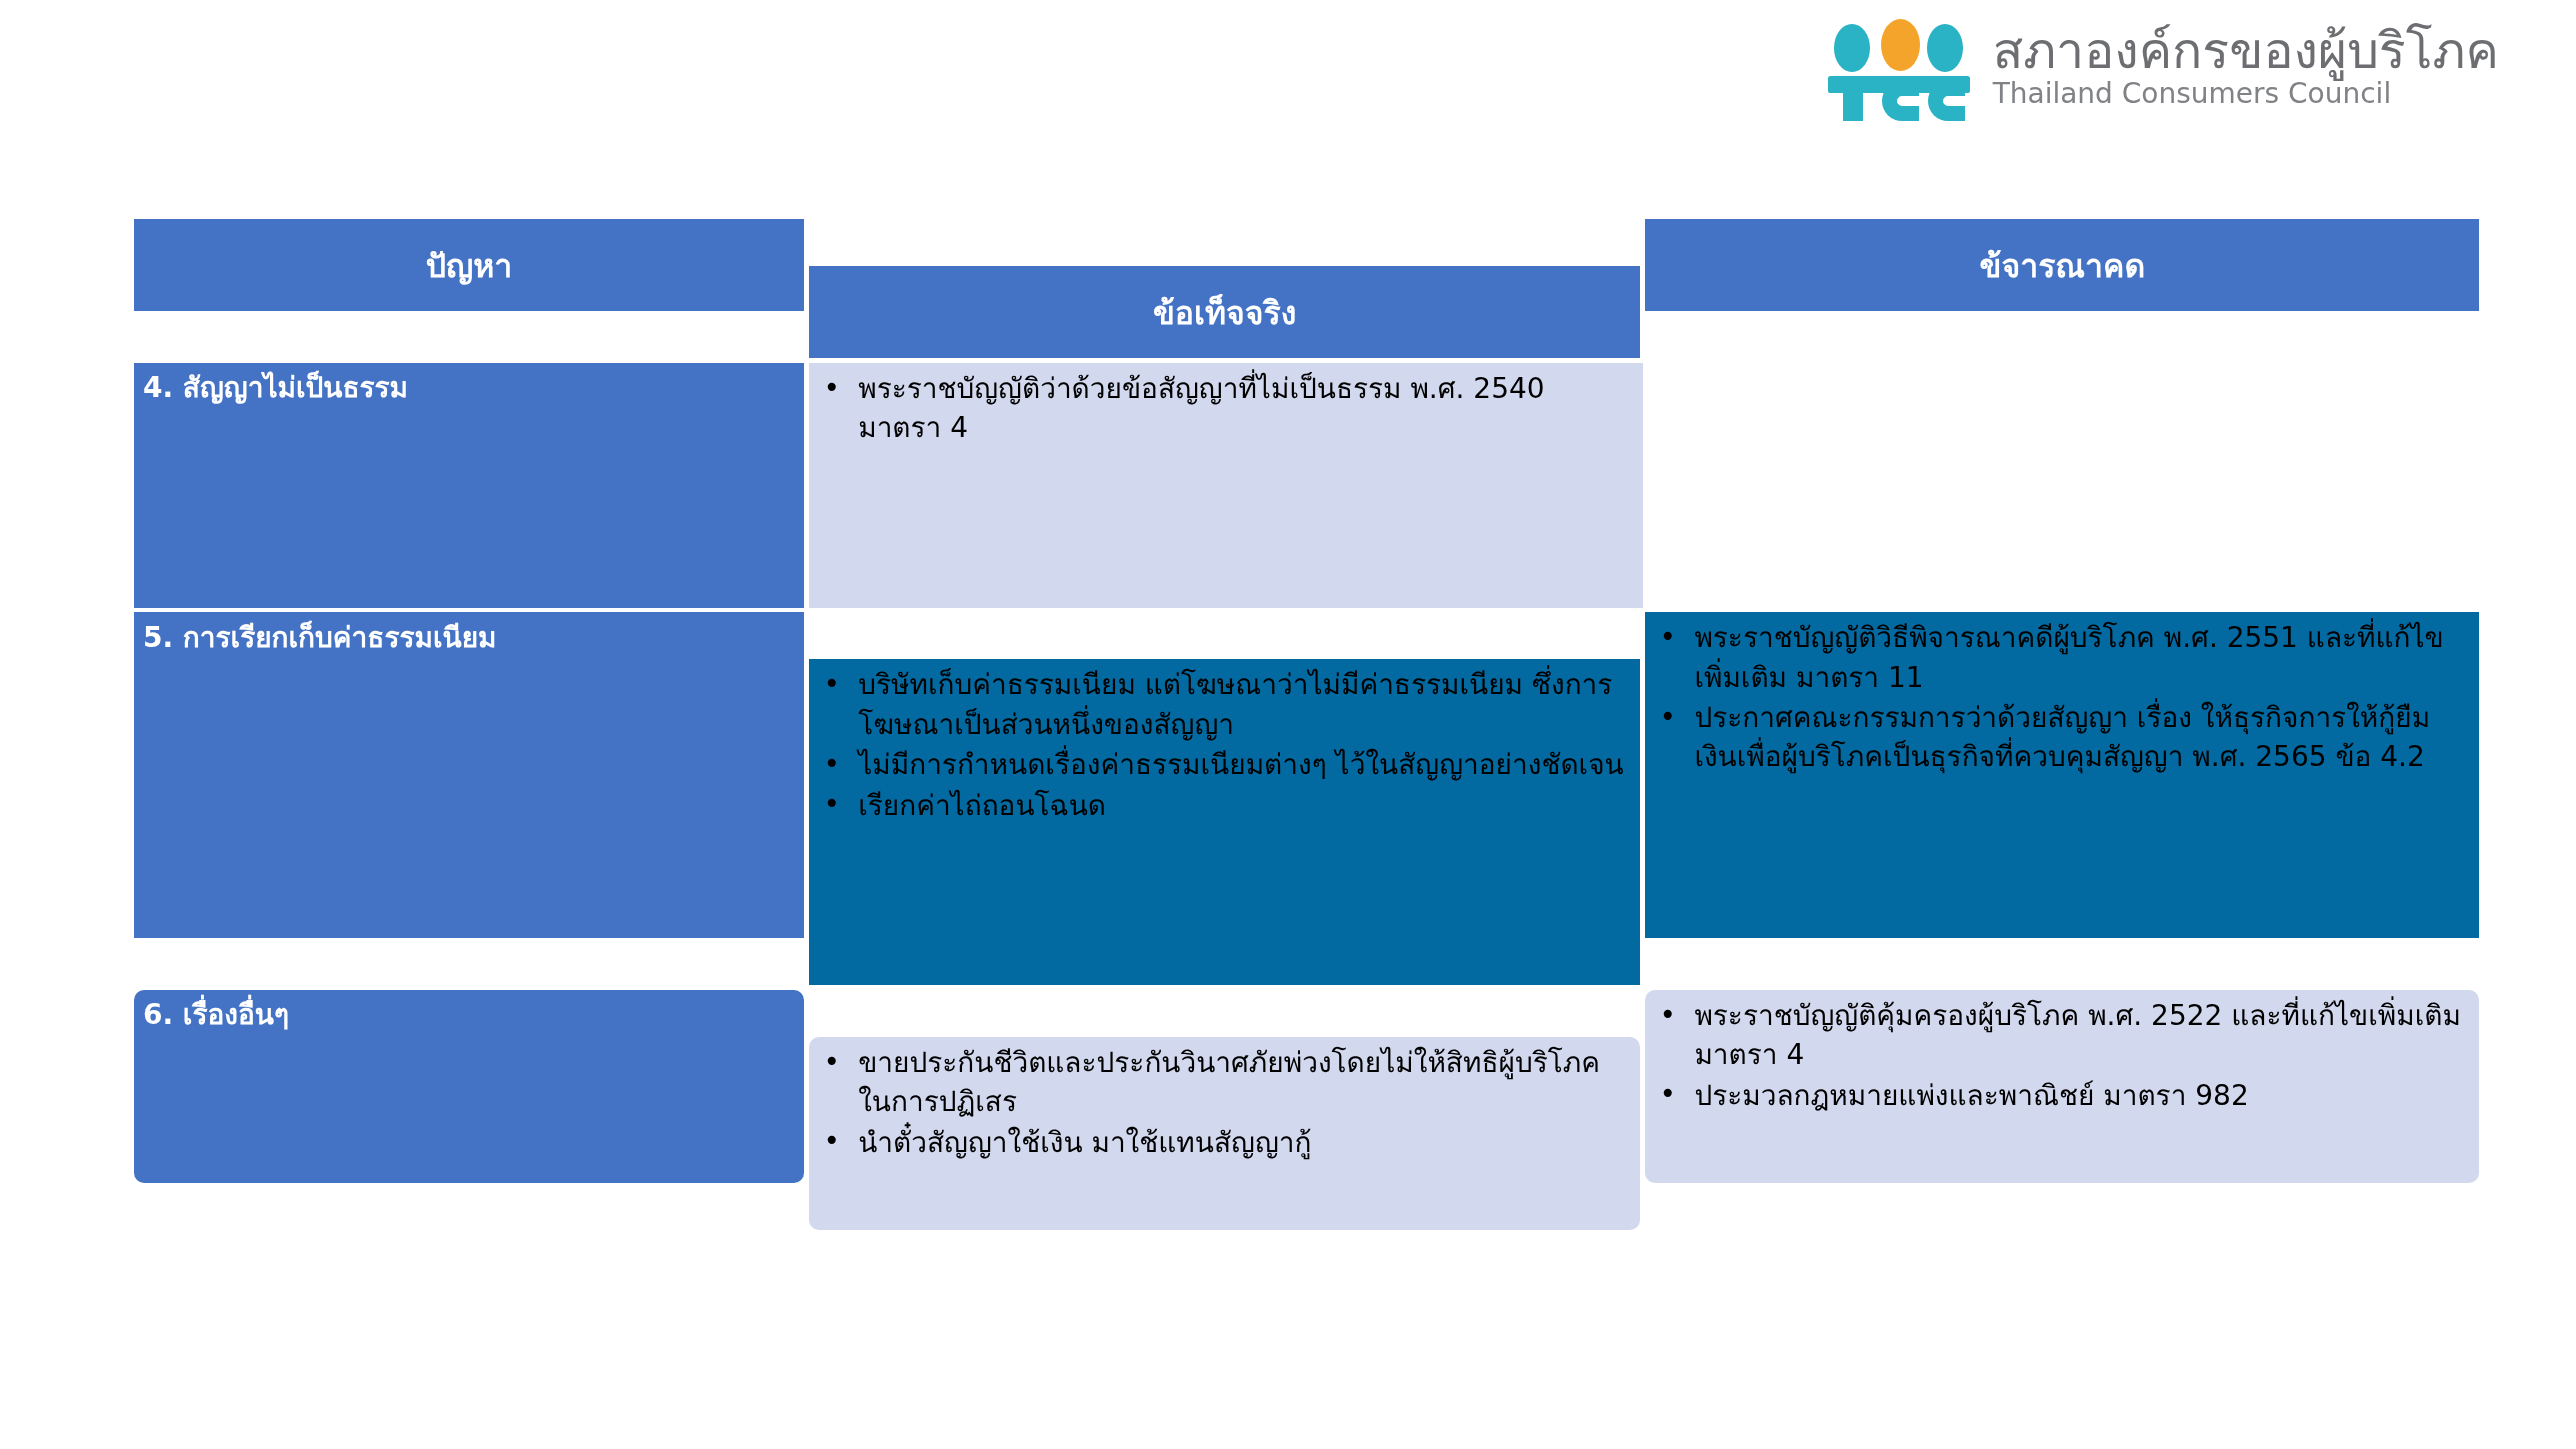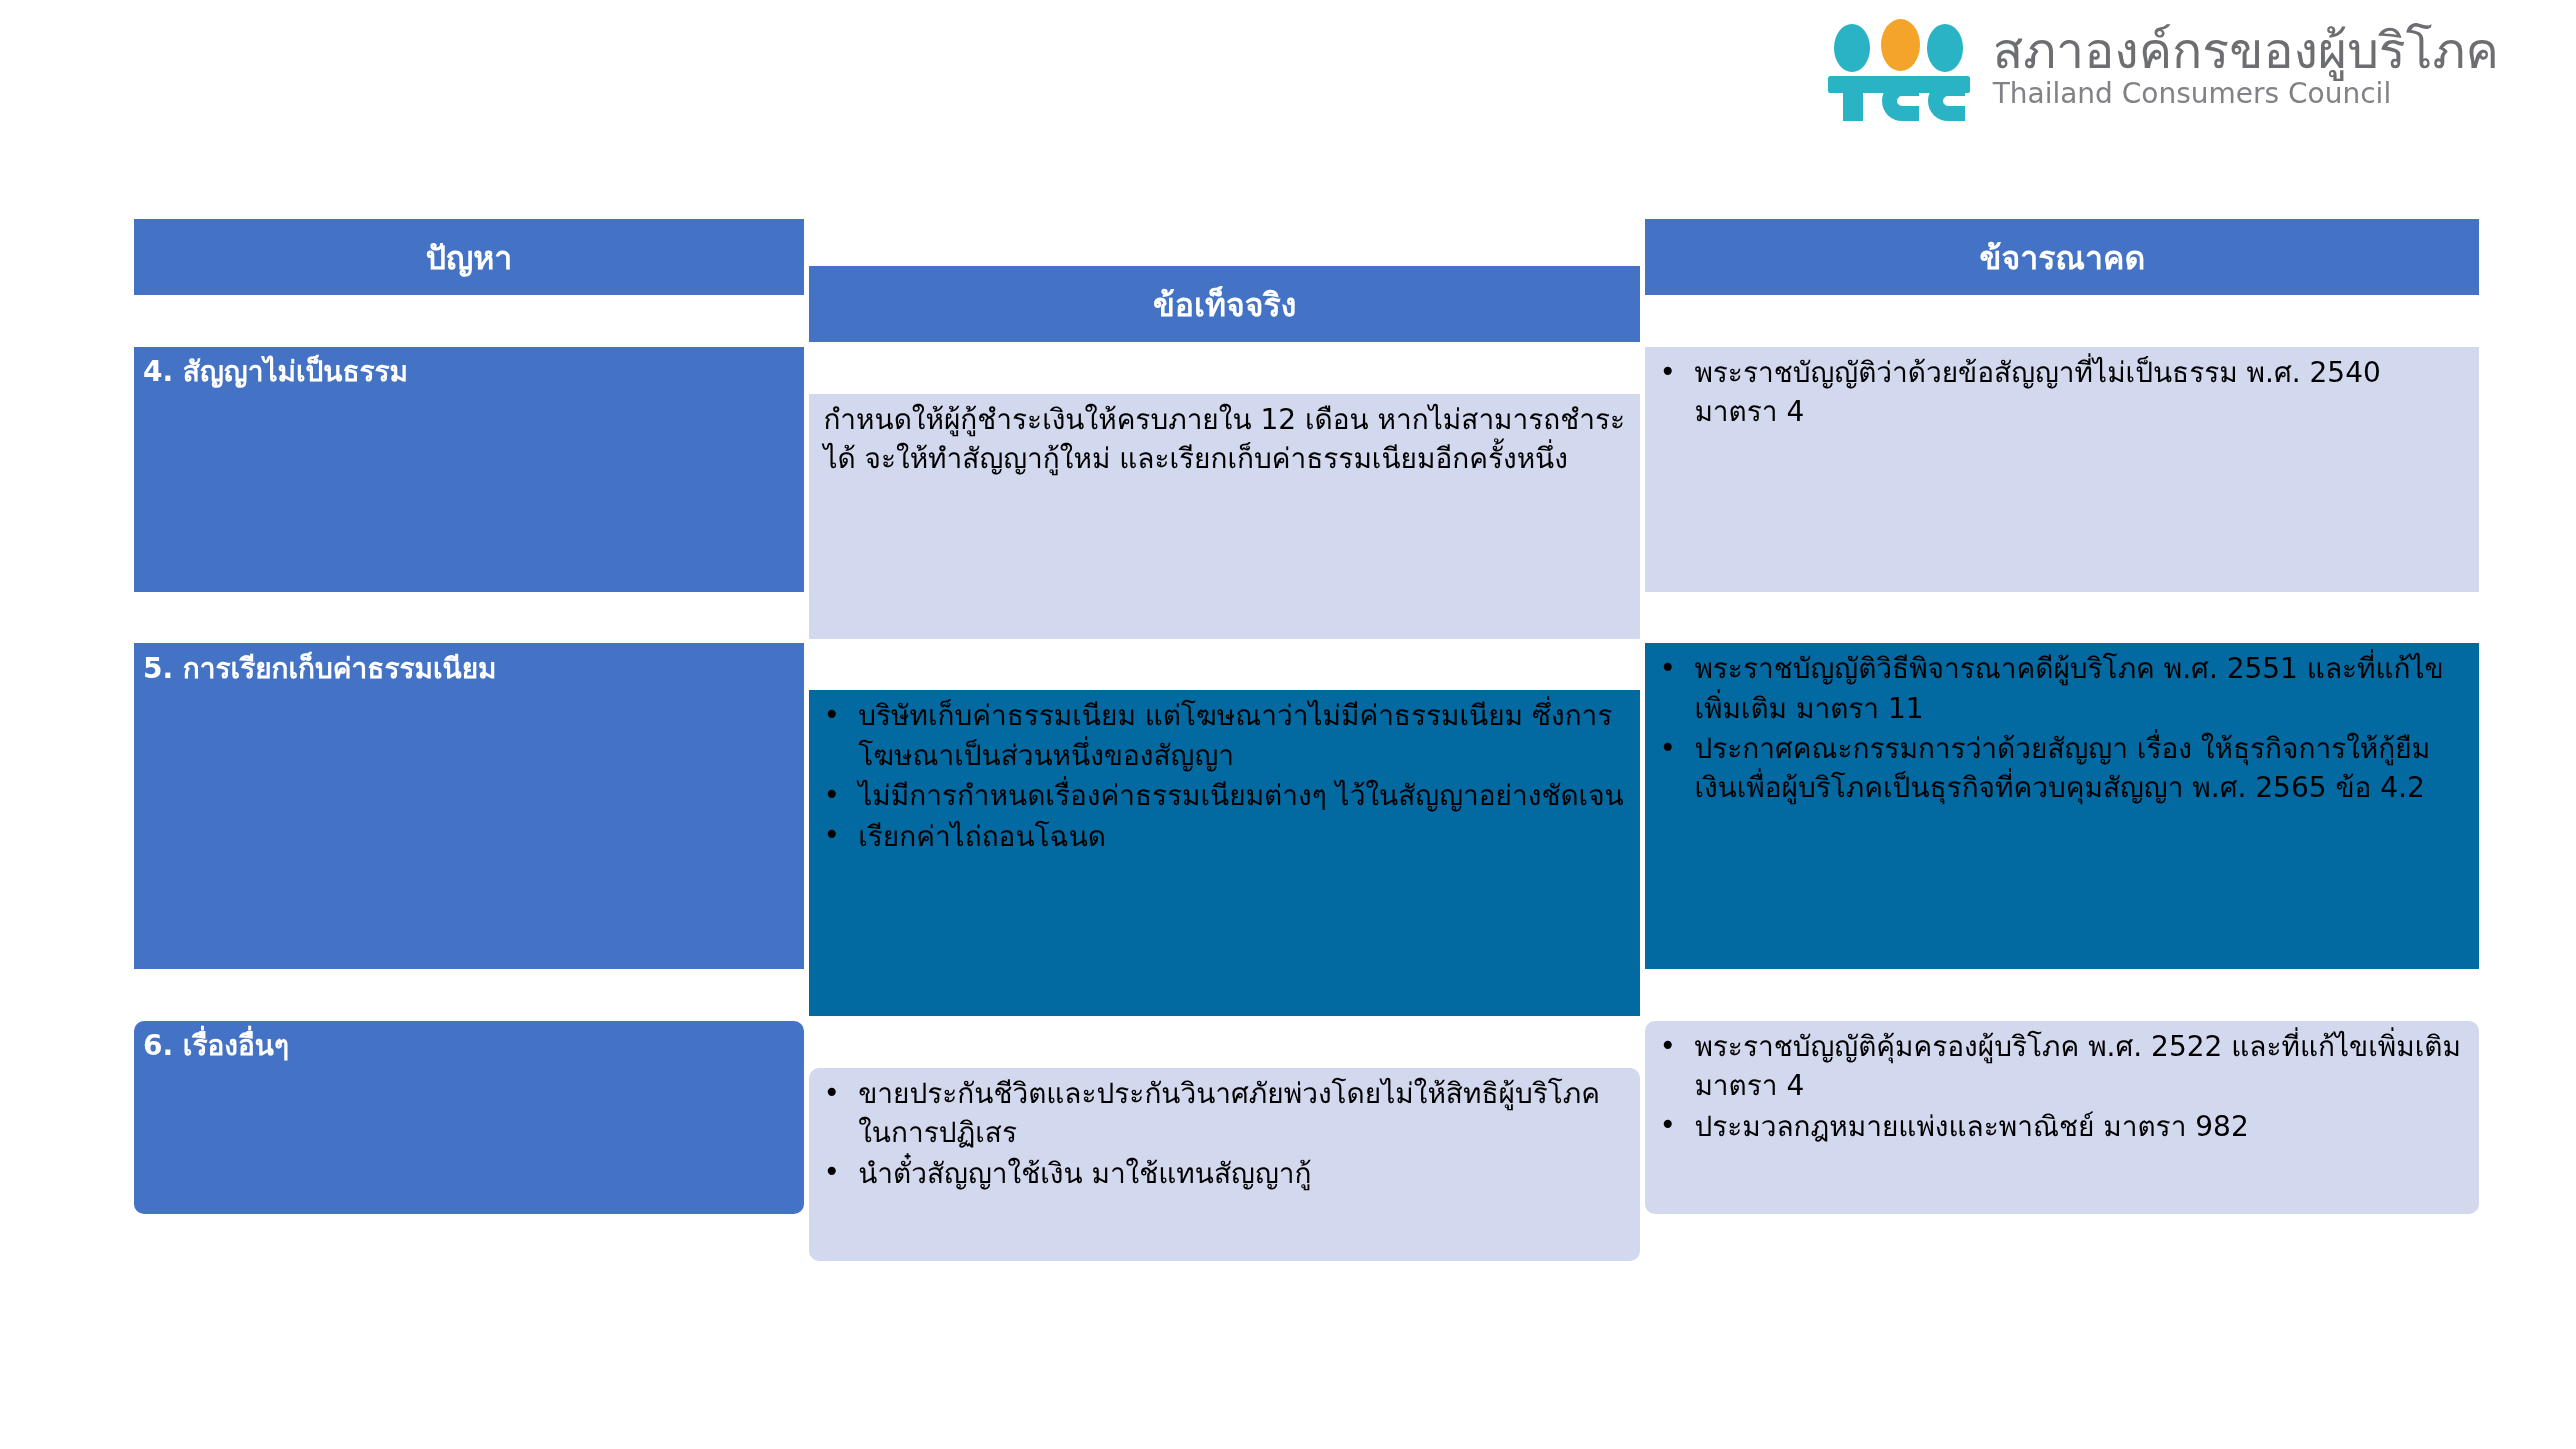--- a/index.html
+++ b/index.html
@@ -55,21 +55,21 @@
   .trow { display: flex; width: 100%; }
   .tcell { position: relative; }
 
   .col-1 { width: 670px; flex: 0 0 670px; }
   .col-2 { width: 831px; flex: 0 0 831px; margin-top: 47px; }
   .col-3 { width: 834px; flex: 0 0 834px; }
 
   
   .header-row .tcell {
     background:#4472C4; color:#ffffff;
-    height: 76px;
+    height: 92px;
     display:flex; align-items:center; justify-content:center;
     font-size: 32px; font-weight: 700;
   }
   .header-row .col-2 { margin-left: 5.2px; }
   .header-row .col-3 { margin-left: 5.2px; }
 
   
   .body-row { margin-top: 4.5px; }
   .body-row .col-2 { margin-left: 5.2px; }
   .body-row .col-3 { margin-left: 5.2px; }
@@ -135,23 +135,20 @@
   <div class="table-wrap">
 
     <div class="trow header-row">
       <div class="tcell col-1">ปัญหา</div>
       <div class="tcell col-2">ข้อเท็จจริง</div>
       <div class="tcell col-3">ข้จารณาคด</div>
     </div>
 
     <div class="trow body-row r4">
       <div class="tcell col-1 problem-cell">4. สัญญาไม่เป็นธรรม</div>
-      <div class="tcell col-2 fact-cell shade-a">
-        <div class="plain-para">กำหนดให้ผู้กู้ชำระเงินให้ครบภายใน 12 เดือน หากไม่สามารถชำระได้ จะให้ทำสัญญากู้ใหม่ และเรียกเก็บค่าธรรมเนียมอีกครั้งหนึ่ง</div>
-      </div>
       <div class="tcell col-3 law-cell shade-a">
         <div class="single-bullet">พระราชบัญญัติว่าด้วยข้อสัญญาที่ไม่เป็นธรรม พ.ศ. 2540 มาตรา 4</div>
       </div>
     </div>
 
     <div class="trow body-row r5">
       <div class="tcell col-1 problem-cell">5. การเรียกเก็บค่าธรรมเนียม</div>
       <div class="tcell col-2 fact-cell shade-b">
         <ul class="bullets">
           <li>บริษัทเก็บค่าธรรมเนียม แต่โฆษณาว่าไม่มีค่าธรรมเนียม ซึ่งการโฆษณาเป็นส่วนหนึ่งของสัญญา</li>

